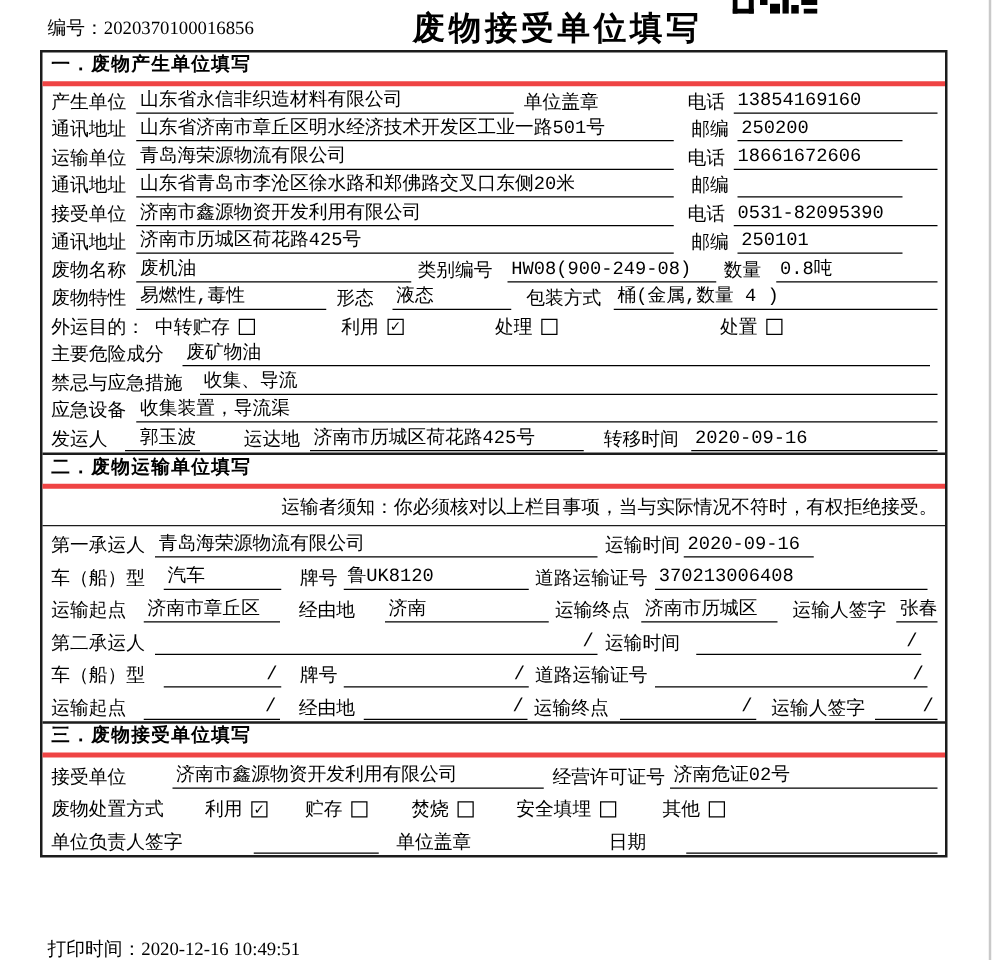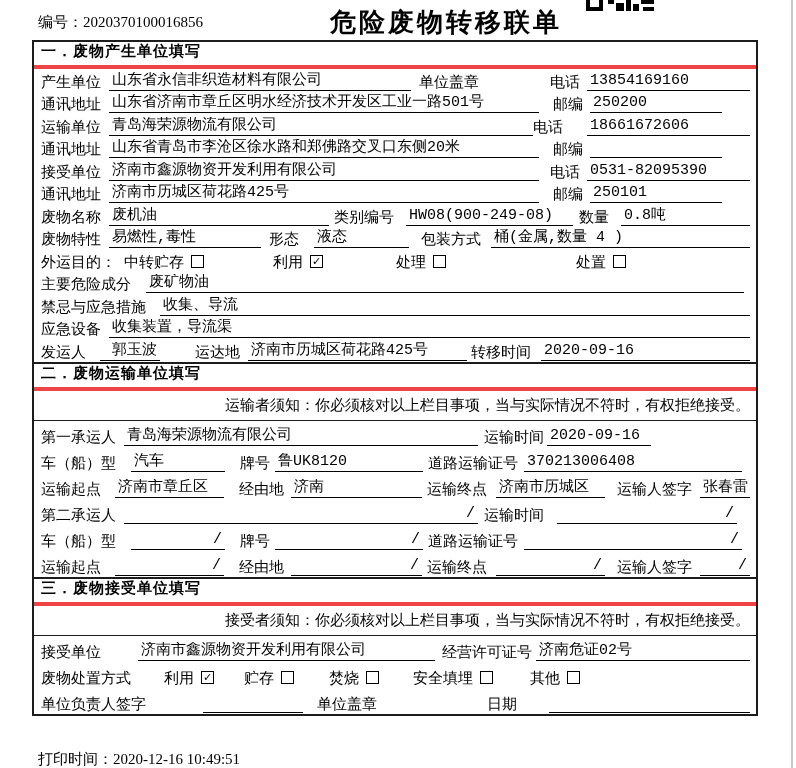--- a/index.html
+++ b/index.html
@@ -31,21 +31,21 @@
   .cb { width:13px; height:13px; border:1.5px solid #000; display:inline-flex; align-items:center; justify-content:center; font-size:11px; line-height:1; margin-left:7px; margin-bottom:1px; font-family:"DejaVu Sans",sans-serif; }
 
   .printline { position:absolute; left:38px; top:750px; font-size:15px; white-space:nowrap; }
 </style>
 </head>
 <body>
 
 <div class="sheet">
 
   <div class="serial"><span>编号：</span><span>2020370100016856</span></div>
-  <div class="doc-title">危险废物转移联单</div>
+  <div class="doc-title">废物接受单位填写</div>
   <svg class="qr" width="68" height="11" viewBox="0 0 68 11">
     <rect x="0" y="0" width="4" height="11" fill="#000"></rect>
       <rect x="13" y="0" width="4" height="11" fill="#000"></rect>
     <rect x="0" y="7" width="17" height="4" fill="#000"></rect>
     <rect x="22" y="0" width="6" height="4" fill="#000"></rect>
       <rect x="30" y="3" width="8" height="8" fill="#000"></rect>
     <rect x="40" y="0" width="5" height="11" fill="#000"></rect>
       <rect x="47" y="4" width="6" height="7" fill="#000"></rect>
     <rect x="55" y="0" width="13" height="4" fill="#000"></rect>
       <rect x="57" y="7" width="11" height="4" fill="#000"></rect>
@@ -74,21 +74,21 @@
             <span class="lbl">邮编</span>
             <span class="val" style="margin-left:7px;width:132px">250200</span>
           </span>
       </div>
 
       <div class="row">
         <span class="lbl">运输单位</span>
         <span class="val" style="margin-left:8px;width:430px">青岛海荣源物流有限公司</span>
         <span class="rgt">
             <span class="lbl">电话</span>
-            <span class="val" style="margin-left:24px;width:163px">18661672606</span>
+            <span class="val" style="margin-left:7px;width:163px">18661672606</span>
           </span>
       </div>
 
       <div class="row">
         <span class="lbl">通讯地址</span>
         <span class="val" style="margin-left:8px;width:430px">山东省青岛市李沧区徐水路和郑佛路交叉口东侧20米</span>
         <span class="rgt" style="margin-right:28px">
             <span class="lbl">邮编</span>
             <span class="val" style="margin-left:7px;width:132px"></span>
           </span>
@@ -163,21 +163,21 @@
       <div class="row">
         <span class="lbl">应急设备</span>
         <span class="val fill" style="margin-left:8px">收集装置，导流渠</span>
       </div>
 
       <div class="row">
         <span class="lbl">发运人</span>
         <span class="val ctr" style="margin-left:14px;width:60px">郭玉波</span>
         <span class="lbl" style="margin-left:35px">运达地</span>
         <span class="val" style="margin-left:8px;width:219px">济南市历城区荷花路425号</span>
-        <span class="lbl" style="margin-left:4px">转移时间</span>
+        <span class="lbl" style="margin-left:16px">转移时间</span>
         <span class="val fill" style="margin-left:10px">2020-09-16</span>
       </div>
     </div>
 
     <div class="sec-hdr bt">二．废物运输单位填写</div>
     <div class="notice">运输者须知：你必须核对以上栏目事项，当与实际情况不符时，有权拒绝接受。</div>
 
     <div class="row row2">
       <span class="lbl">第一承运人</span>
       <span class="val" style="margin-left:8px;width:354px">青岛海荣源物流有限公司</span>
@@ -191,21 +191,21 @@
       <span class="lbl" style="margin-left:15px">牌号</span>
       <span class="val" style="margin-left:5px;width:148px">鲁UK8120</span>
       <span class="lbl" style="margin-left:5px">道路运输证号</span>
       <span class="val" style="margin-left:6px;width:218px">370213006408</span>
     </div>
 
     <div class="row row2">
       <span class="lbl">运输起点</span>
       <span class="val" style="margin-left:14px;width:109px">济南市章丘区</span>
       <span class="lbl" style="margin-left:15px">经由地</span>
-      <span class="val" style="margin-left:7px;width:131px">济南</span>
+      <span class="val" style="margin-left:24px;width:131px">济南</span>
       <span class="lbl" style="margin-left:5px">运输终点</span>
       <span class="val" style="margin-left:9px;width:109px">济南市历城区</span>
       <span class="lbl" style="margin-left:12px">运输人签字</span>
       <span class="val fill" style="margin-left:8px">张春雷</span>
     </div>
 
     <div class="row row2">
       <span class="lbl">第二承运人</span>
       <span class="val ctr" style="margin-left:8px;width:354px">/</span>
       <span class="lbl" style="margin-left:6px">运输时间</span>
@@ -226,21 +226,20 @@
       <span class="val ctr" style="margin-left:14px;width:109px">/</span>
       <span class="lbl" style="margin-left:15px">经由地</span>
       <span class="val ctr" style="margin-left:7px;width:131px">/</span>
       <span class="lbl" style="margin-left:5px">运输终点</span>
       <span class="val ctr" style="margin-left:9px;width:109px">/</span>
       <span class="lbl" style="margin-left:12px">运输人签字</span>
       <span class="val ctr fill" style="margin-left:8px">/</span>
     </div>
 
     <div class="sec-hdr bt">三．废物接受单位填写</div>
-    <div class="notice">接受者须知：你必须核对以上栏目事项，当与实际情况不符时，有权拒绝接受。</div>
 
     <div class="row row2">
       <span class="lbl">接受单位</span>
       <span class="val" style="margin-left:37px;width:297px">济南市鑫源物资开发利用有限公司</span>
       <span class="lbl" style="margin-left:7px">经营许可证号</span>
       <span class="val fill" style="margin-left:4px">济南危证02号</span>
     </div>
 
 
     <div class="row row2">

